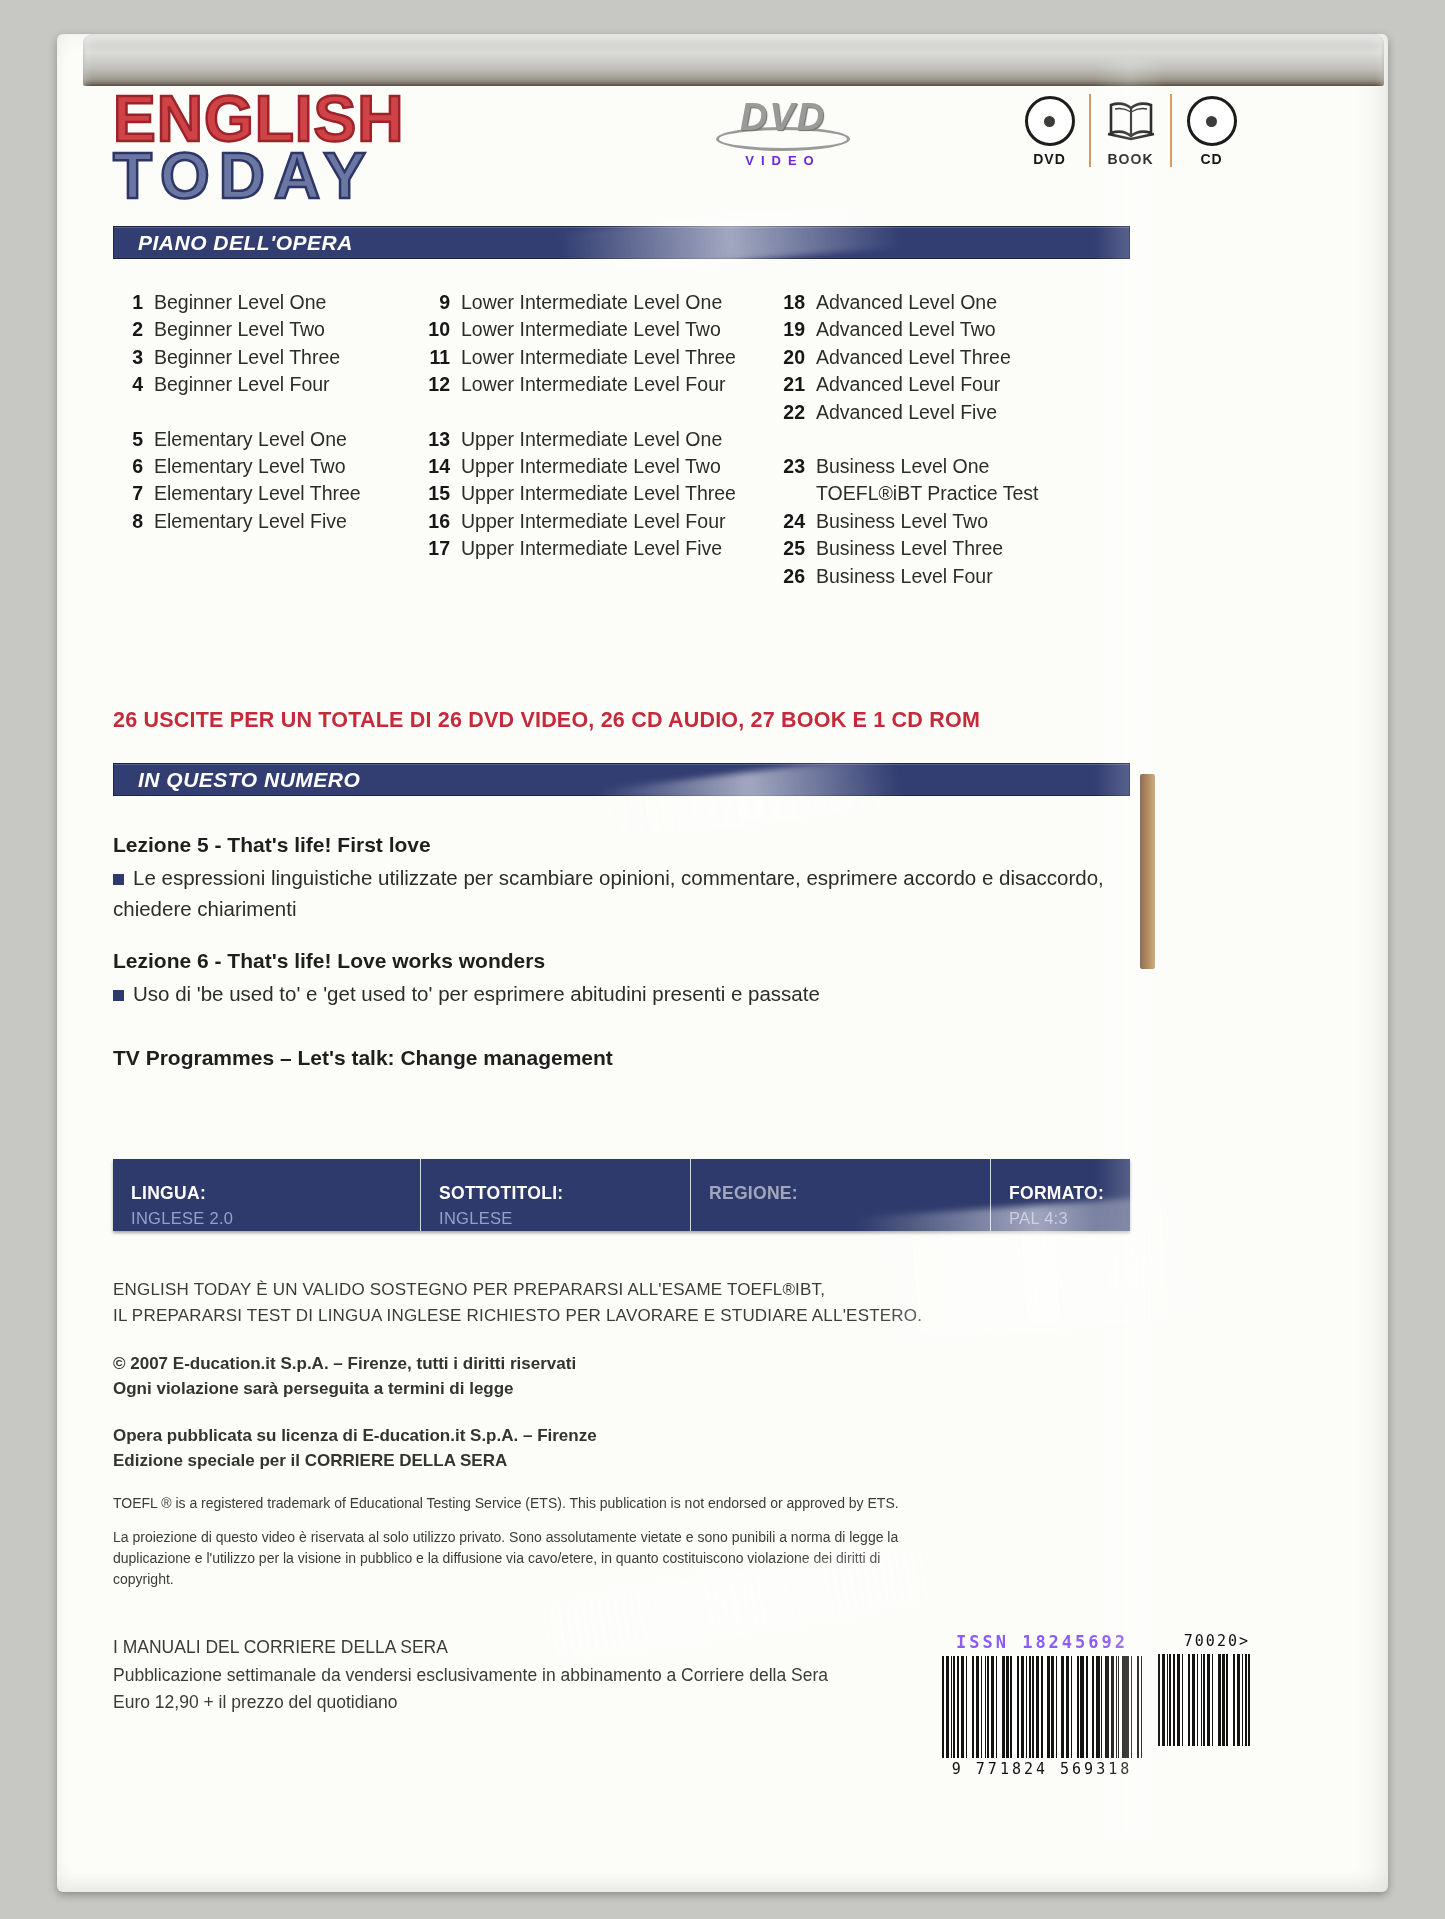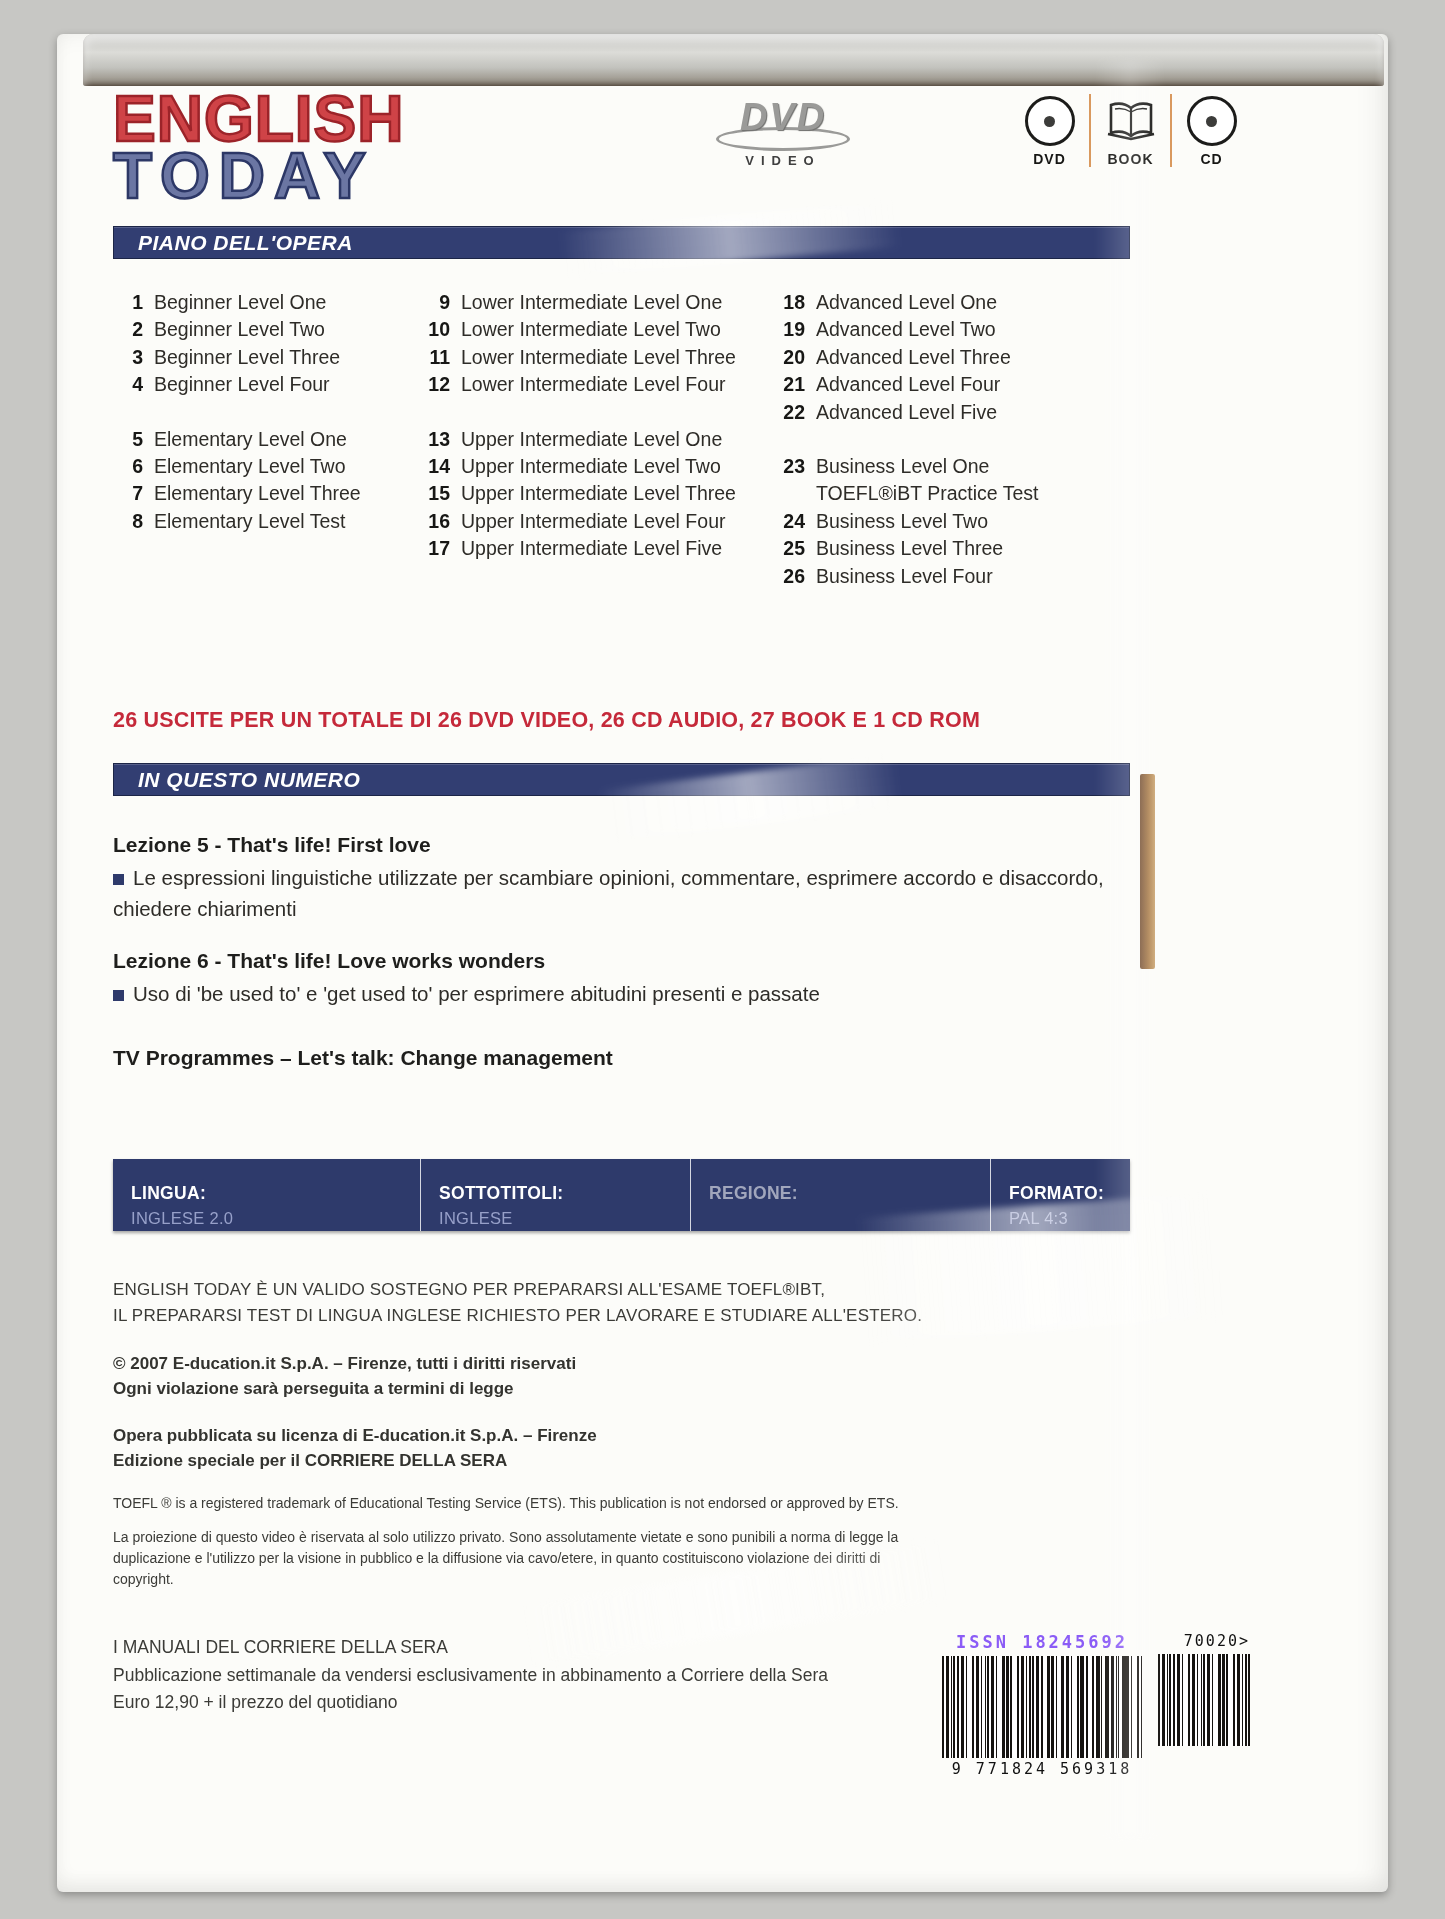--- a/index.html
+++ b/index.html
@@ -15,21 +15,21 @@
 
   
   .header{position:relative;height:120px;width:1140px;}
   .logo-en{font-size:64px;font-weight:bold;line-height:.92;letter-spacing:1px;
     color:var(--logo-red,#cf4347);-webkit-text-stroke:2.5px var(--logo-red-outline,#9c2329);}
   .logo-td{font-size:64px;font-weight:bold;line-height:.92;letter-spacing:9px;margin-top:-2px;
     color:var(--logo-blue,#6b76a3);-webkit-text-stroke:2.5px var(--logo-blue-outline,#2c3766);}
   .dvdlogo{position:absolute;left:585px;top:6px;width:170px;text-align:center;}
   .dvd-word{font-weight:bold;font-style:italic;font-size:38px;letter-spacing:2px;color:#9a9a98;text-shadow:1px 1px 1px #6f6f6d;}
   .dvd-ellipse{width:128px;height:18px;border:3px solid #9a9a98;border-radius:50%;margin:-12px auto 2px;}
-  .dvd-video{font-size:13px;font-weight:bold;letter-spacing:7px;color:#404040;}
+  .dvd-video{font-size:13px;font-weight:bold;letter-spacing:7px;color:#6d28d9;}
   .badges{position:absolute;left:897px;top:4px;display:flex;}
   .badge{width:79px;text-align:center;}
   .badge + .badge{border-left:2px solid var(--badge-divider,#d9995f);}
   .badge-icon{height:54px;display:flex;align-items:center;justify-content:center;}
   .disc{width:44px;height:44px;border:3px solid #1c1c1a;border-radius:50%;position:relative;background:#fff;}
   .disc::after{content:"";position:absolute;left:50%;top:50%;width:11px;height:11px;margin:-5.5px 0 0 -5.5px;background:#3c3c3a;border-radius:50%;}
   .badge-label{font-size:14px;font-weight:bold;letter-spacing:1px;margin-top:3px;color:#161614;}
 
   
   .banner{height:31px;background:var(--navy-banner,#323e72);border:1px solid #1c2547;display:flex;align-items:center;
@@ -160,21 +160,21 @@
             <div class="plan-group">
               <div class="plan-row"><span class="plan-num">1</span><span class="plan-txt">Beginner Level One</span></div>
               <div class="plan-row"><span class="plan-num">2</span><span class="plan-txt">Beginner Level Two</span></div>
               <div class="plan-row"><span class="plan-num">3</span><span class="plan-txt">Beginner Level Three</span></div>
               <div class="plan-row"><span class="plan-num">4</span><span class="plan-txt">Beginner Level Four</span></div>
             </div>
             <div class="plan-group">
               <div class="plan-row"><span class="plan-num">5</span><span class="plan-txt">Elementary Level One</span></div>
               <div class="plan-row"><span class="plan-num">6</span><span class="plan-txt">Elementary Level Two</span></div>
               <div class="plan-row"><span class="plan-num">7</span><span class="plan-txt">Elementary Level Three</span></div>
-              <div class="plan-row"><span class="plan-num">8</span><span class="plan-txt">Elementary Level Test</span></div>
+              <div class="plan-row"><span class="plan-num">8</span><span class="plan-txt">Elementary Level Five</span></div>
             </div>
           </div>
           <div class="plan-col">
             <div class="plan-group">
               <div class="plan-row"><span class="plan-num">9</span><span class="plan-txt">Lower Intermediate Level One</span></div>
               <div class="plan-row"><span class="plan-num">10</span><span class="plan-txt">Lower Intermediate Level Two</span></div>
               <div class="plan-row"><span class="plan-num">11</span><span class="plan-txt">Lower Intermediate Level Three</span></div>
               <div class="plan-row"><span class="plan-num">12</span><span class="plan-txt">Lower Intermediate Level Four</span></div>
             </div>
             <div class="plan-group">

